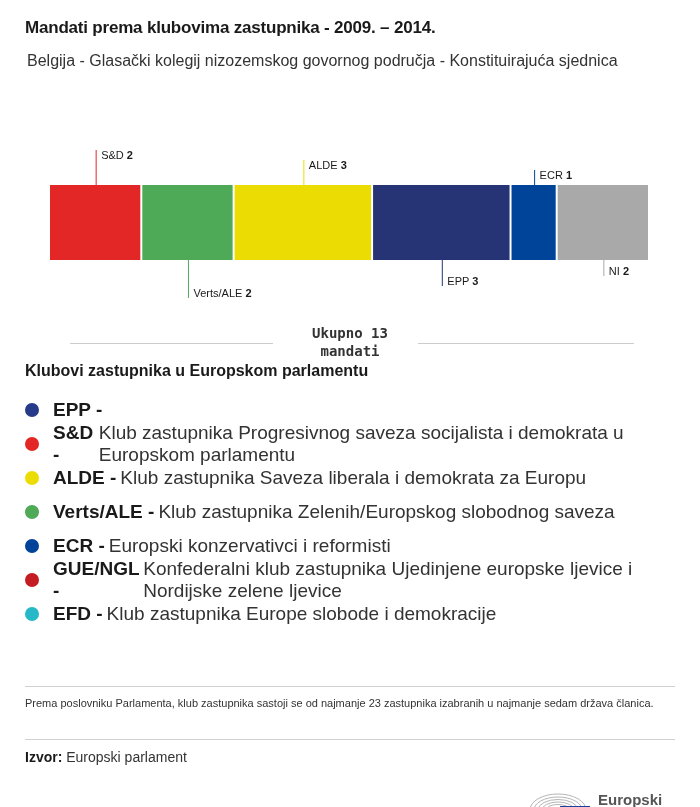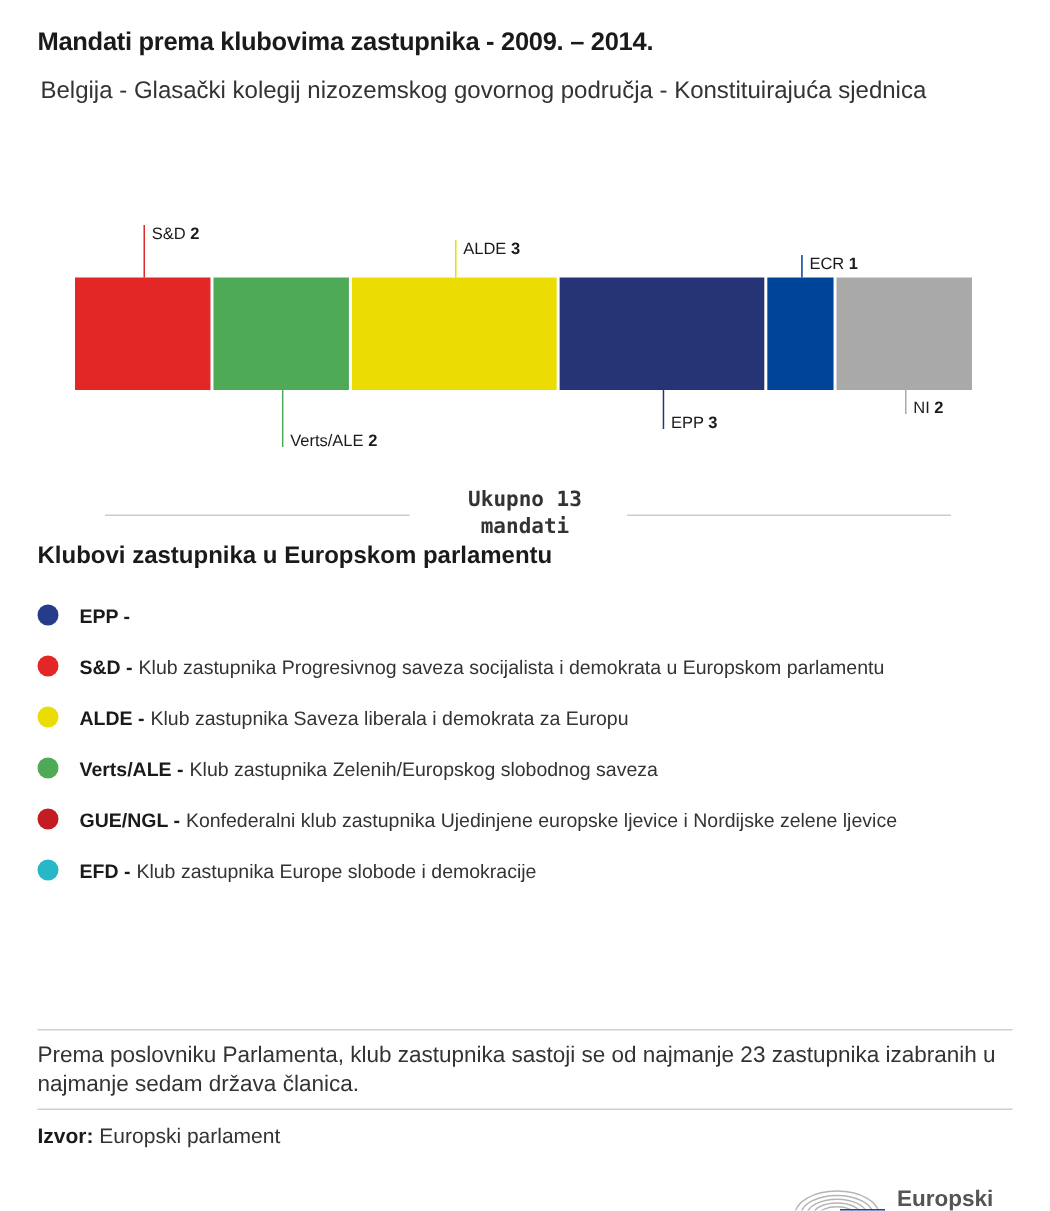--- a/index.html
+++ b/index.html
@@ -5,25 +5,25 @@
   * { box-sizing: border-box; margin: 0; padding: 0; }
   html, body { width: 700px; height: 807px; background: #ffffff; overflow: hidden; }
   body { font-family: "Liberation Sans", "DejaVu Sans", sans-serif; color: #1a1a1a; position: relative; }
   .title { position: absolute; left: 25px; top: 18px; font-size: 17px; font-weight: bold; color: #1a1a1a; letter-spacing: -0.2px; }
   .subtitle { position: absolute; left: 27px; top: 50px; width: 620px; font-size: 16px; line-height: 21px; color: #333; }
   #chart { position: absolute; left: 0; top: 140px; width: 700px; height: 170px; }
   .total { position: absolute; left: 295px; top: 324px; width: 110px; text-align: center; font-family: "DejaVu Sans Mono", monospace; font-size: 14px; font-weight: bold; line-height: 18px; color: #333; }
   .total-line { position: absolute; top: 343px; height: 1px; background: #cccccc; }
   .legend-title { position: absolute; left: 25px; top: 362px; font-size: 16px; font-weight: bold; color: #1a1a1a; }
   .legend { position: absolute; left: 25px; top: 393px; width: 660px; }
-  .legend-item { height: 34px; display: flex; align-items: center; font-size: 13px; color: #333; text-align: right; }
+  .legend-item { height: 34px; display: flex; align-items: center; font-size: 19px; color: #333; }
   .dot { width: 14px; height: 14px; border-radius: 50%; margin-right: 14px; flex-shrink: 0; }
   .abbr { font-weight: bold; color: #1a1a1a; margin-right: 4px; }
   .hr { position: absolute; left: 25px; width: 650px; height: 1px; background: #d0d0d0; }
-  .note { position: absolute; left: 25px; top: 694px; width: 650px; font-size: 15px; line-height: 19px; color: #333; }
+  .note { position: absolute; left: 25px; top: 694px; width: 650px; font-size: 11px; line-height: 19px; color: #333; }
   .source { position: absolute; left: 25px; top: 749px; font-size: 14px; color: #333; }
   .source b { color: #1a1a1a; }
   .logo { position: absolute; left: 528px; top: 746px; width: 150px; height: 44px; display: flex; align-items: center; margin-top: 40px; }
   .logo-text { font-size: 15px; font-weight: bold; color: #555; line-height: 17px; margin-left: 6px; }
 </style>
 </head>
 <body>
 
 <div class="title">Mandati prema klubovima zastupnika - 2009. – 2014.</div>
 <div class="subtitle">Belgija - Glasački kolegij nizozemskog govornog područja - Konstituirajuća sjednica</div>
@@ -71,20 +71,25 @@
       <span class="dot" style="background: rgb(235, 221, 3);"></span>
       <span class="abbr">ALDE -</span>
       <span>Klub zastupnika Saveza liberala i demokrata za Europu</span>
     </div>
     <div class="legend-item">
       <span class="dot" style="background: rgb(79, 170, 88);"></span>
       <span class="abbr">Verts/ALE -</span>
       <span>Klub zastupnika Zelenih/Europskog slobodnog saveza</span>
     </div>
     <div class="legend-item">
+      <span class="dot" style="background: rgb(0, 68, 154);"></span>
+      <span class="abbr">ECR -</span>
+      <span>Europski konzervativci i reformisti</span>
+    </div>
+    <div class="legend-item">
       <span class="dot" style="background: rgb(195, 29, 35);"></span>
       <span class="abbr">GUE/NGL -</span>
       <span>Konfederalni klub zastupnika Ujedinjene europske ljevice i Nordijske zelene ljevice</span>
     </div>
     <div class="legend-item">
       <span class="dot" style="background: rgb(39, 184, 200);"></span>
       <span class="abbr">EFD -</span>
       <span>Klub zastupnika Europe slobode i demokracije</span>
     </div>
   </div>

